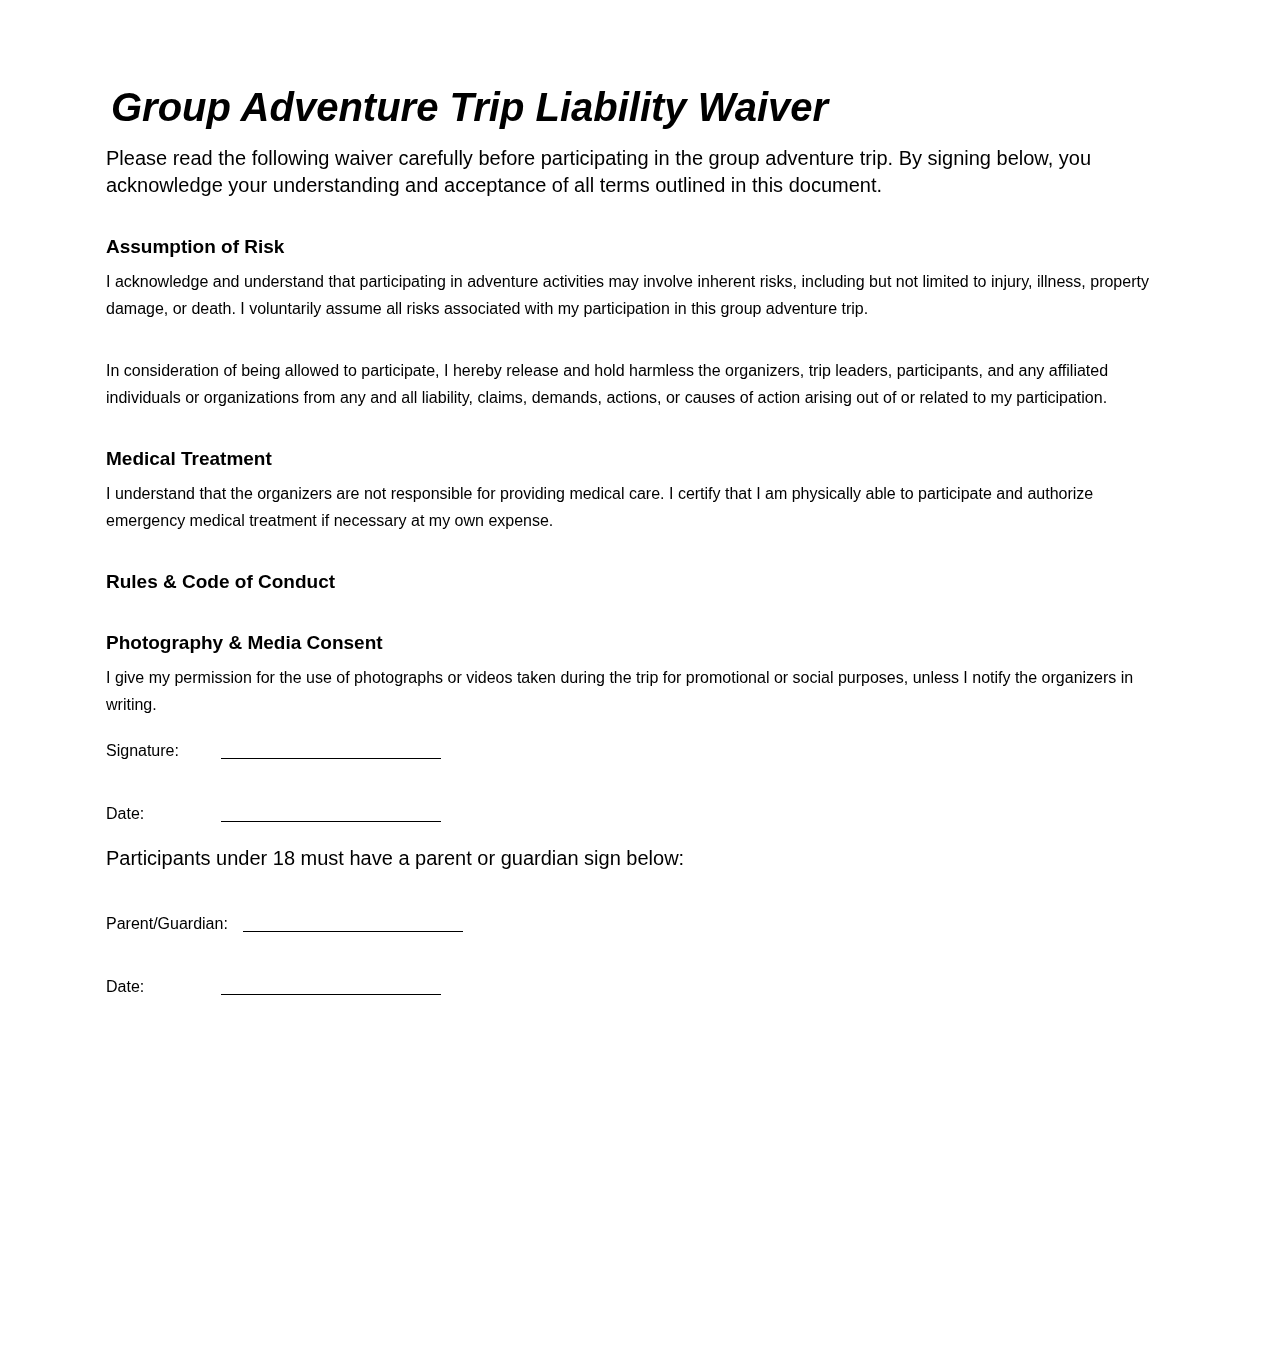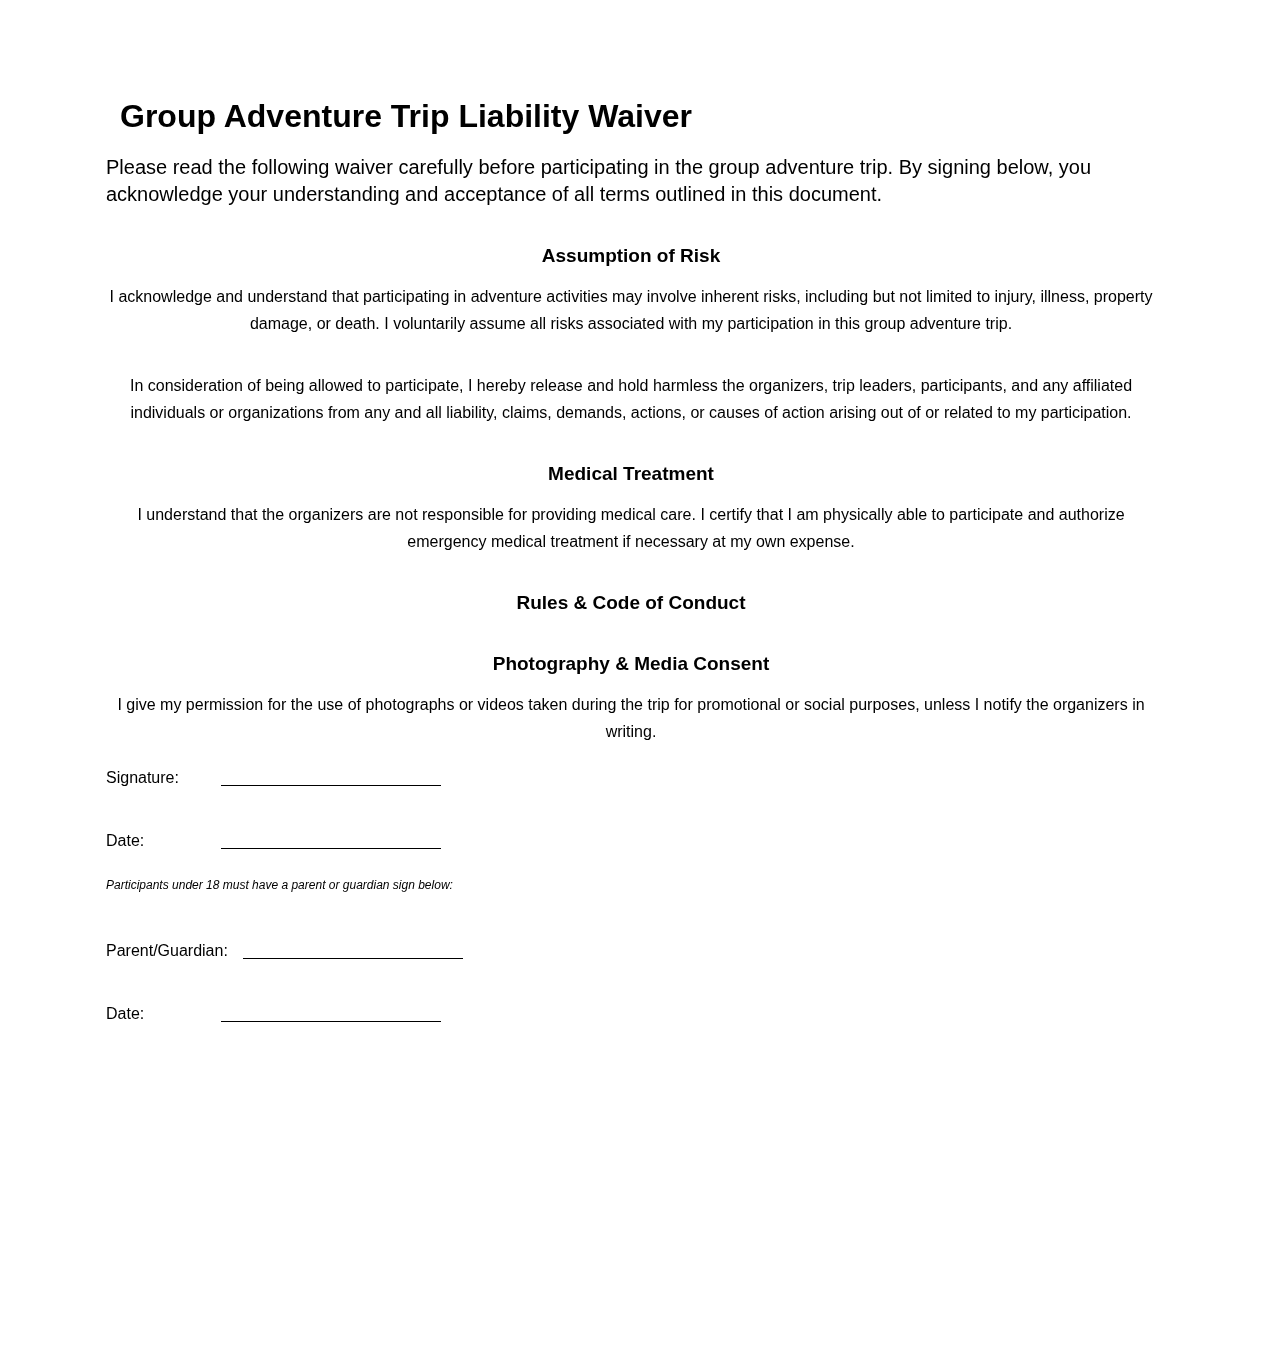--- a/index.html
+++ b/index.html
@@ -10,43 +10,44 @@
     color: #000000;
     position: relative;
   }
   .page {
     position: absolute;
     left: 106px;
     top: 80px;
     width: 1050px;
   }
   h1 {
-    font-size: 32px;
+    font-size: 40px;
     font-weight: bold;
-    margin: 14px;
+    margin: 5px;
     line-height: 44px;
+    font-style: italic;
   }
   .intro {
     font-size: 20px;
     line-height: 27px;
     margin: 16px 0 0 0;
   }
   .section h2 {
     font-size: 19px;
     font-weight: bold;
     margin: 0;
     line-height: 26px;
   }
   .section p {
     font-size: 16px;
     line-height: 27px;
-    margin: 14px 0 0 0;
+    margin: 8px 0 0 0;
   }
   .sec-1 { margin-top: 33px; }
-  .section { margin-top: 35px; text-align: center; }
+  .section { margin-top: 35px; }
   .participant h2 {
     font-size: 19px;
     font-weight: bold;
     margin: 0;
     line-height: 26px;
   }
   .participant { margin-top: 35px; }
   .line-row {
     font-size: 16px;
     line-height: 20px;
@@ -68,22 +69,21 @@
   }
   .sig-label { position: absolute; left: 0; top: 0; }
   .sig-line {
     position: absolute;
     top: 16px;
     height: 0;
     border-bottom: 1px solid #000;
     width: 220px;
   }
   .note {
-    font-style: italic;
-    font-size: 12px;
+    font-size: 20px;
     line-height: 20px;
   }
 </style>
 </head>
 <body>
 
 <div class="page">
   <h1>Group Adventure Trip Liability Waiver</h1>
   <p class="intro">Please read the following waiver carefully before participating in the group adventure trip. By signing below, you acknowledge your understanding and acceptance of all terms outlined in this document.</p>
 

